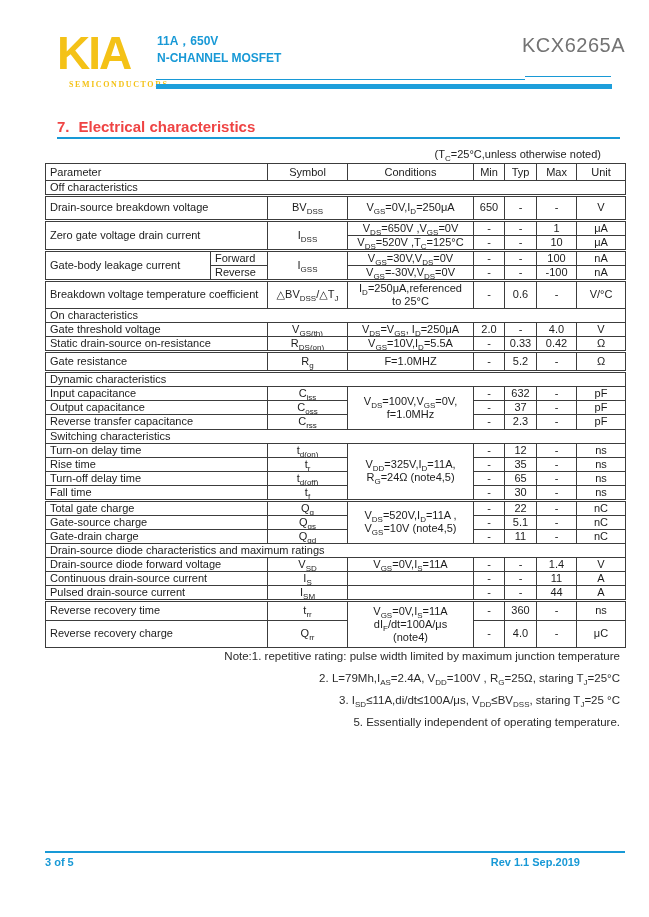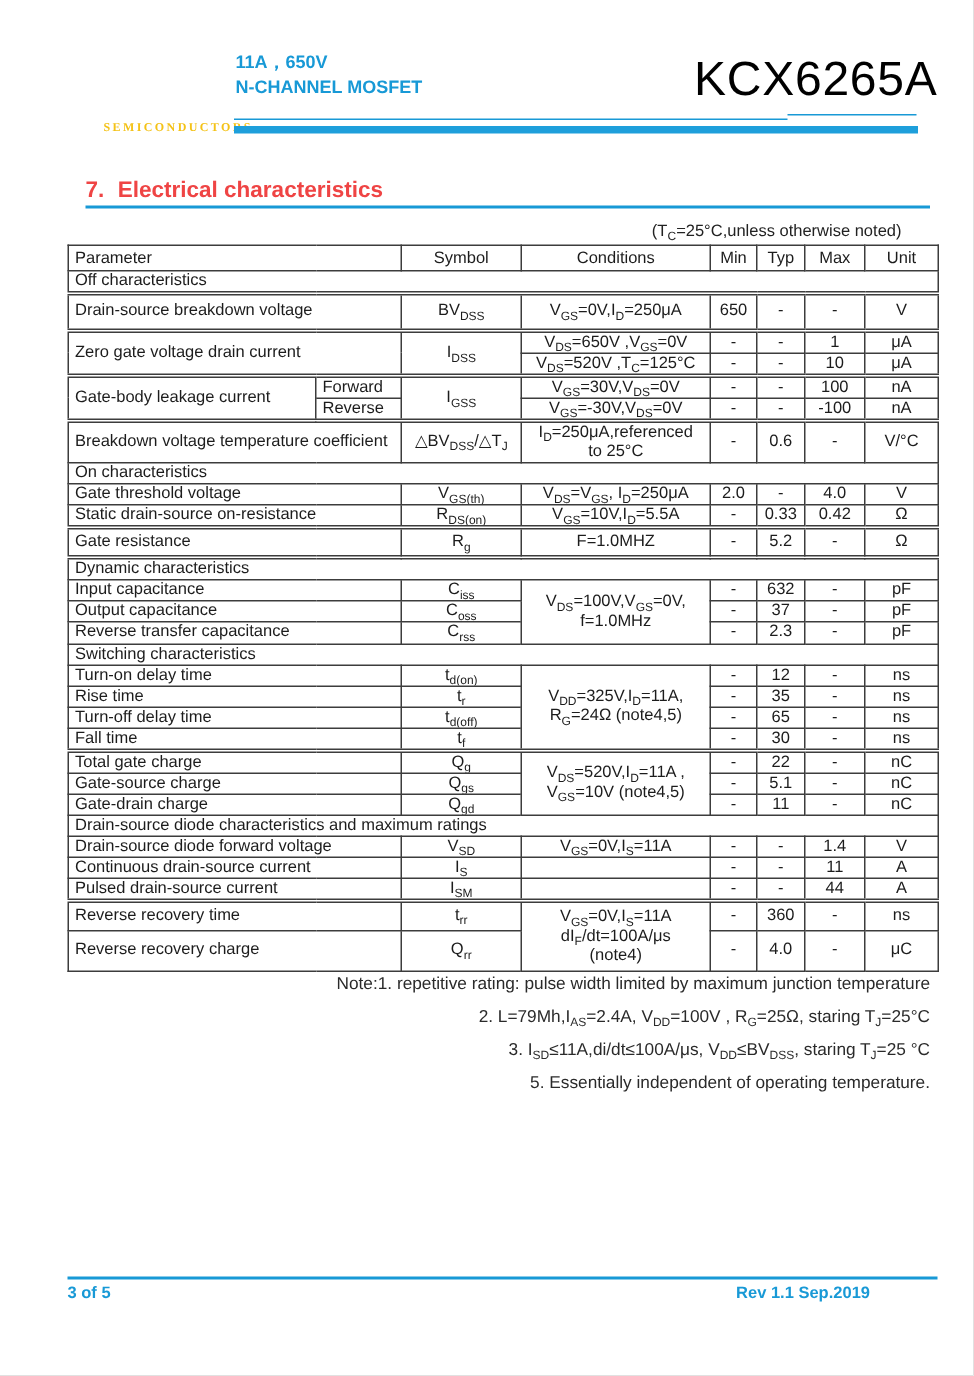--- a/index.html
+++ b/index.html
@@ -13,21 +13,21 @@
     position:absolute; left:57px; top:26px;
     font-size:46px; font-weight:700; letter-spacing:-2px; color:#F4C217;
   }
   .logo-subtext {
     position:absolute; left:69px; top:80px;
     font-size:8px; font-weight:700; letter-spacing:1.6px; color:#F4C217;font-family:Liberation Serif, serif;
   }
   .subtitle { position:absolute; left:157px; top:33px; color:#1899D6; font-weight:700; font-size:12px; line-height:17px; }
   .part-number {
     position:absolute; right:24px; top:34px;
-    font-size:32px; font-weight:400; color:#000000; letter-spacing:0.5px;
+    font-size:20px; font-weight:400; color:#737373; letter-spacing:0.5px;
   }
   .rule-thin-left  { position:absolute; left:156px; top:79px; width:369px; height:1px; background:#1899D6; }
   .rule-thin-right { position:absolute; left:525px; top:76px; width:86px;  height:1px; background:#1899D6; }
   .rule-thick     { position:absolute; left:156px; top:84px; width:456px; height:5px; background:#1E9FDB; }
   
   .section-title { position:absolute; left:57px; top:118px; font-size:15px; font-weight:700; color:#ef4444; }
   .section-title .num { margin-right:9px; }
   .section-underline { position:absolute; left:57px; top:137px; width:563px; height:2px; background:#1899D6; }
   .cond-note { position:absolute; right:48px; top:148px; font-size:11px; color:#222;margin-left:42px; }
   
@@ -54,20 +54,21 @@
   
   .footer-line { position:absolute; left:45px; top:851px; width:580px; height:2px; background:#1899D6; }
   .footer-page { position:absolute; left:45px; top:856px; width:580px; text-align:left; font-size:11px; font-weight:700; color:#1899D6; }
   .footer-rev  { position:absolute; right:69px; top:856px; font-size:11px; font-weight:700; color:#1899D6; }
 </style>
 </head>
 <body>
 
 <div class="page">
 
+  <div class="logo-text">KIA</div>
   <div class="logo-subtext">SEMICONDUCTORS</div>
   <div class="subtitle">
     <div>11A，650V</div>
     <div>N-CHANNEL MOSFET</div>
   </div>
   <div class="part-number">KCX6265A</div>
   <div class="rule-thin-left"></div>
   <div class="rule-thin-right"></div>
   <div class="rule-thick"></div>
 

